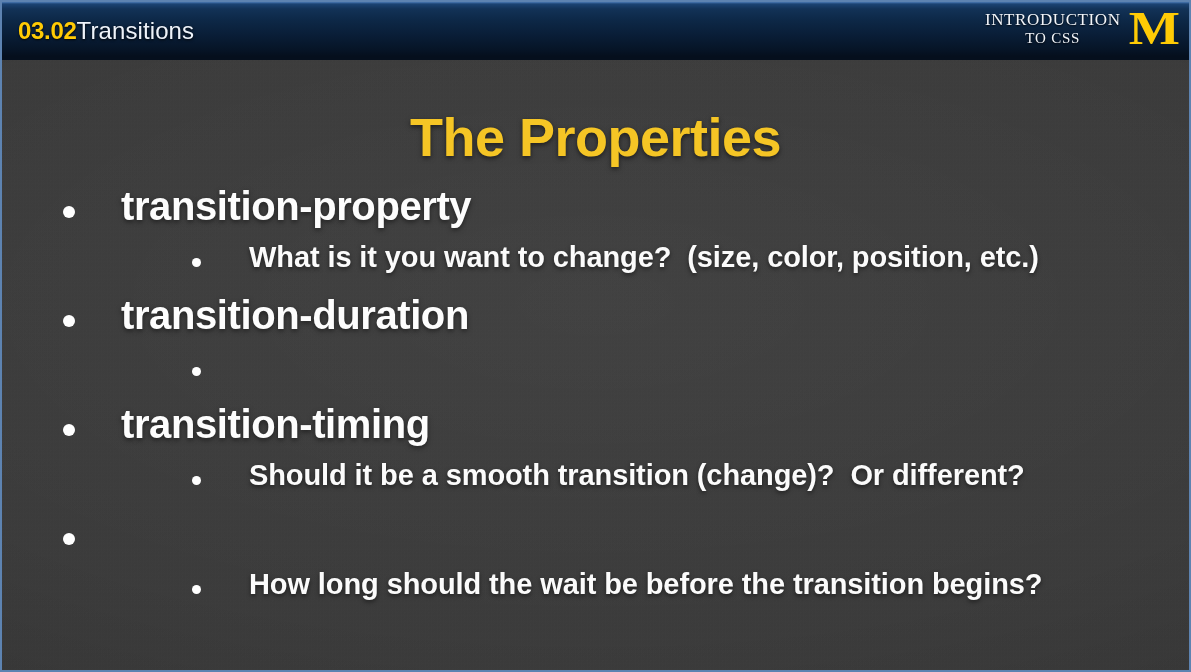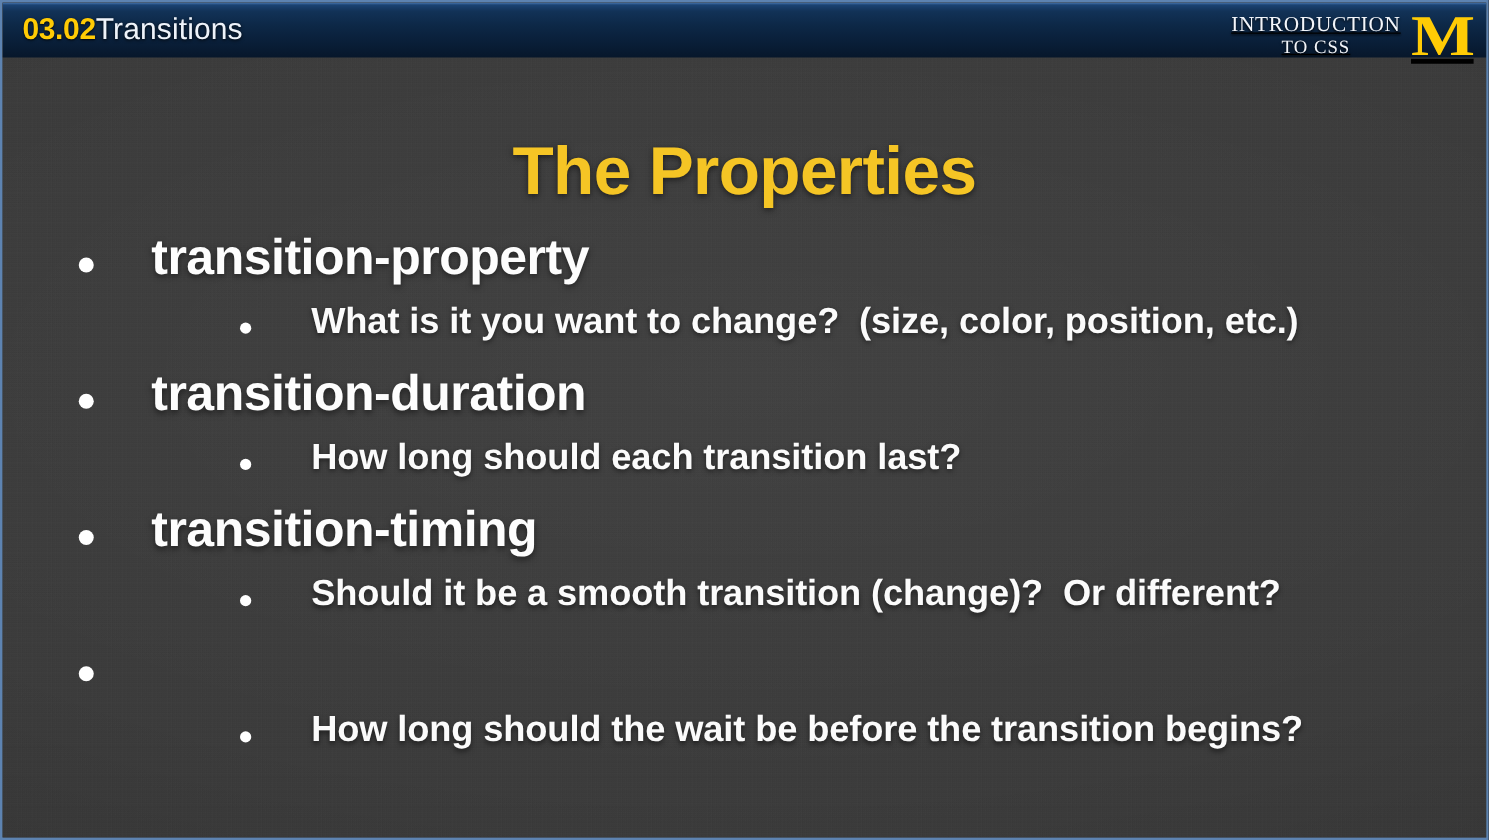--- a/index.html
+++ b/index.html
@@ -30,21 +30,21 @@
       #3b3b3b;
     pointer-events: none;
   }
 
   
   .header {
     position: absolute;
     left: 0;
     top: 0;
     width: 100%;
-    height: 44px;
+    height: 58px;
     box-sizing: border-box;
     background: linear-gradient(to bottom,
         #4a79b3 0px,
         #1b4373 2px,
         #123257 7px,
         #0d2847 18px,
         #091d36 34px,
         #061426 48px,
         #050f1d 54px);
     display: flex;
@@ -76,21 +76,20 @@
   }
 
   .header-right {
     position: absolute;
     right: 10px;
     top: 0;
     height: 54px;
     display: flex;
     align-items: center;
     gap: 12px;
-    text-decoration: underline;
   }
 
   .course-brand {
     font-family: "Liberation Serif", serif;
     color: #f2f5fa;
     font-size: 17px;
     line-height: 19px;
     text-align: center;
     letter-spacing: 0.6px;
     text-shadow: 0 1px 2px rgba(0,0,0,0.85);
@@ -242,21 +241,20 @@
         </div>
       </div>
 
       <div class="bullet-group">
         <div class="bullet-main">
           <span class="dot"></span>
           <span class="text">transition-duration</span>
         </div>
         <div class="bullet-sub">
           <span class="dot"></span>
-          <span class="text">How long should each transition last?</span>
         </div>
       </div>
 
       <div class="bullet-group">
         <div class="bullet-main">
           <span class="dot"></span>
           <span class="text">transition-timing</span>
         </div>
         <div class="bullet-sub">
           <span class="dot"></span>

